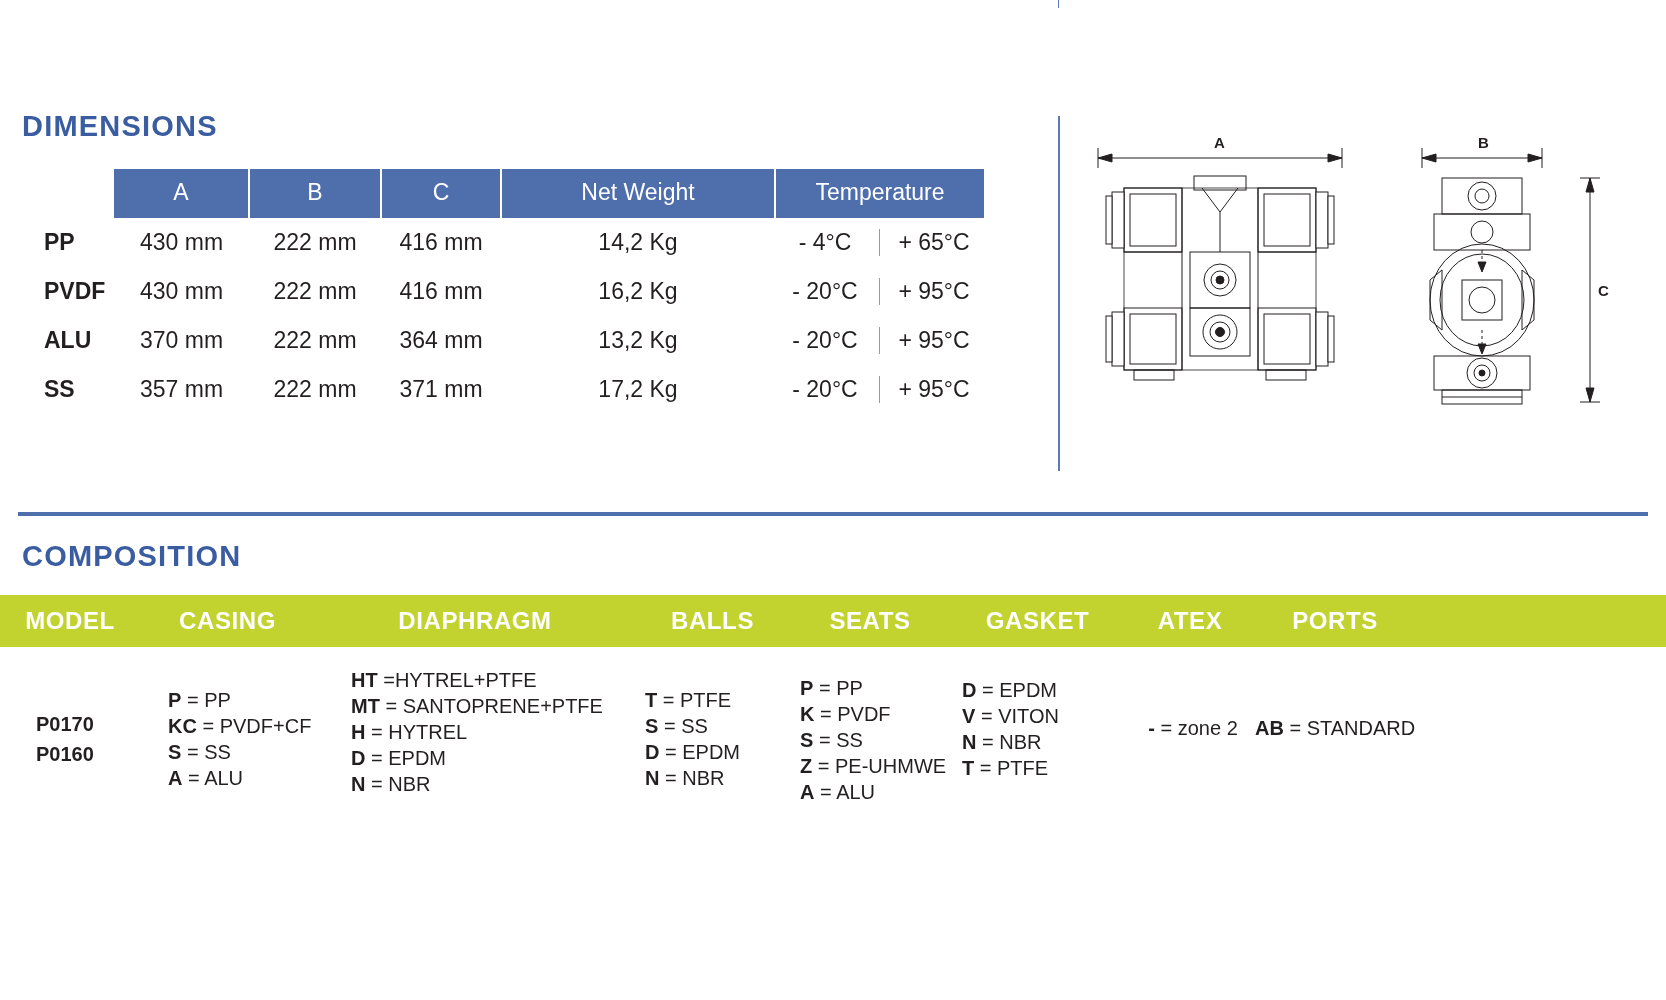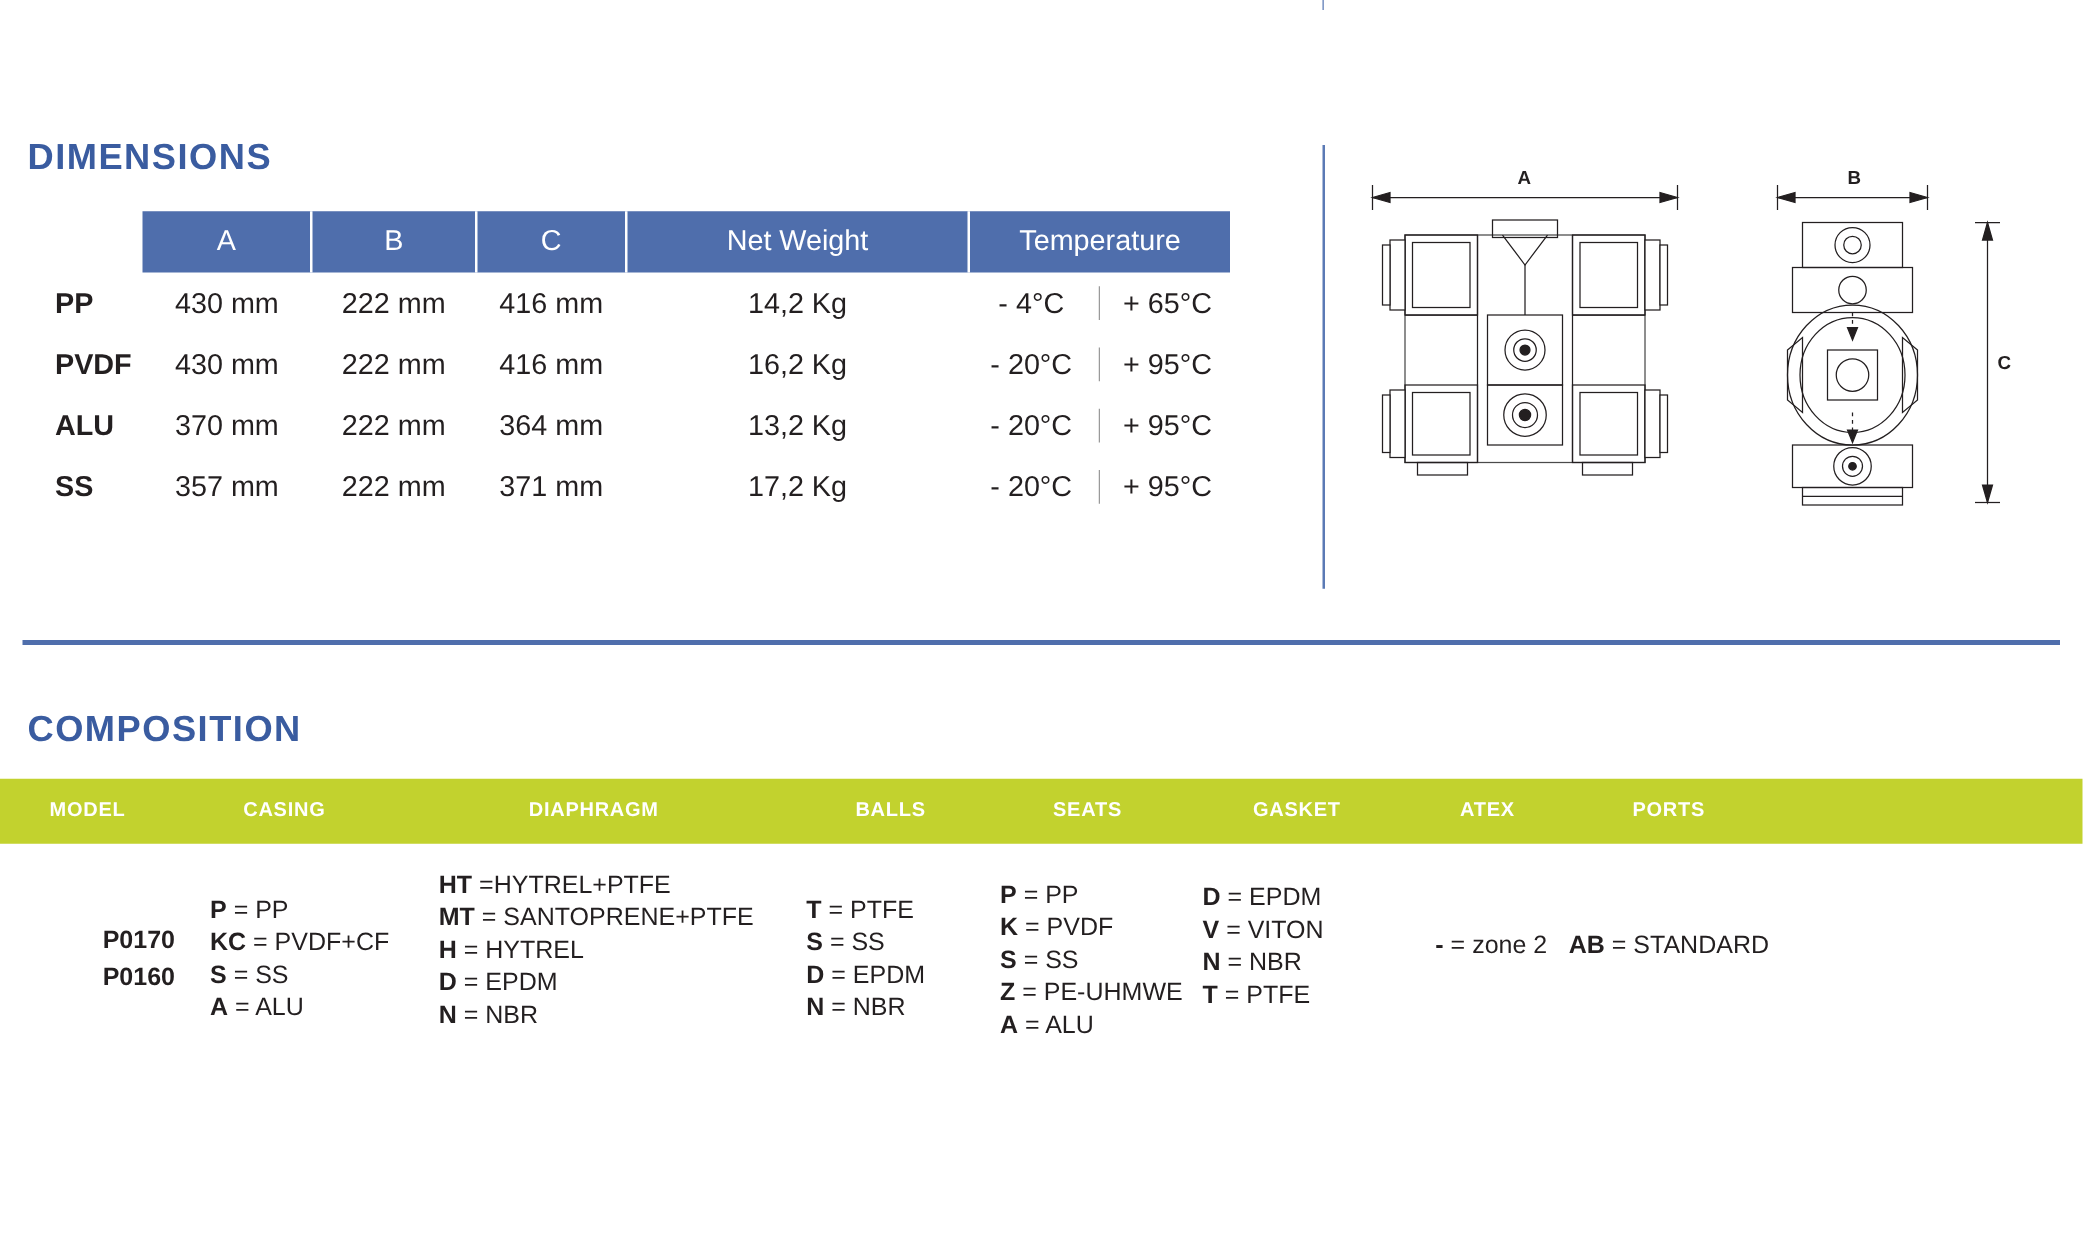--- a/index.html
+++ b/index.html
@@ -127,37 +127,36 @@
     height: 4px;
     background: #4f6eac;
   }
 
   
   .comp-section {
     position: absolute;
     left: 0;
     top: 540px;
     width: 1666px;
-    margin-top: 28px;
   }
   .comp-title {
     font-size: 29px;
     font-weight: bold;
     color: #3a5ca0;
     letter-spacing: 1.2px;
     margin-left: 22px;
   }
   .comp-header {
     margin-top: 22px;
     background: #c2d22e;
     height: 52px;
     display: flex;
     align-items: center;
     color: #ffffff;
-    font-size: 16px;
+    font-size: 24px;
     font-weight: bold;
     letter-spacing: 0.6px;
   }
   .comp-header > div { text-align: center; }
   .ch-model { width: 140px; }
   .ch-casing { width: 175px; }
   .ch-diaphragm { width: 320px; }
   .ch-balls { width: 155px; }
   .ch-seats { width: 160px; }
   .ch-gasket { width: 175px; }
@@ -183,21 +182,20 @@
 
   .opt {
     line-height: 26px;
     white-space: nowrap;
   }
   .opt b { font-weight: bold; }
   .model-line {
     font-weight: bold;
     line-height: 30px;
     padding-left: 36px;
-    text-align: right;
   }
   .cb-casing .opt { padding-left: 28px; }
   .cb-diaphragm .opt { padding-left: 36px; }
   .cb-balls .opt { padding-left: 10px; }
   .cb-seats .opt { padding-left: 10px; }
   .cb-gasket .opt { padding-left: 12px; }
   .cb-connections .opt { padding-left: 32px; }
   .cb-atex .opt { padding-left: 6px; text-align: center; }
   .cb-ports .opt { padding-left: 0px; text-align: left; }
 </style>

